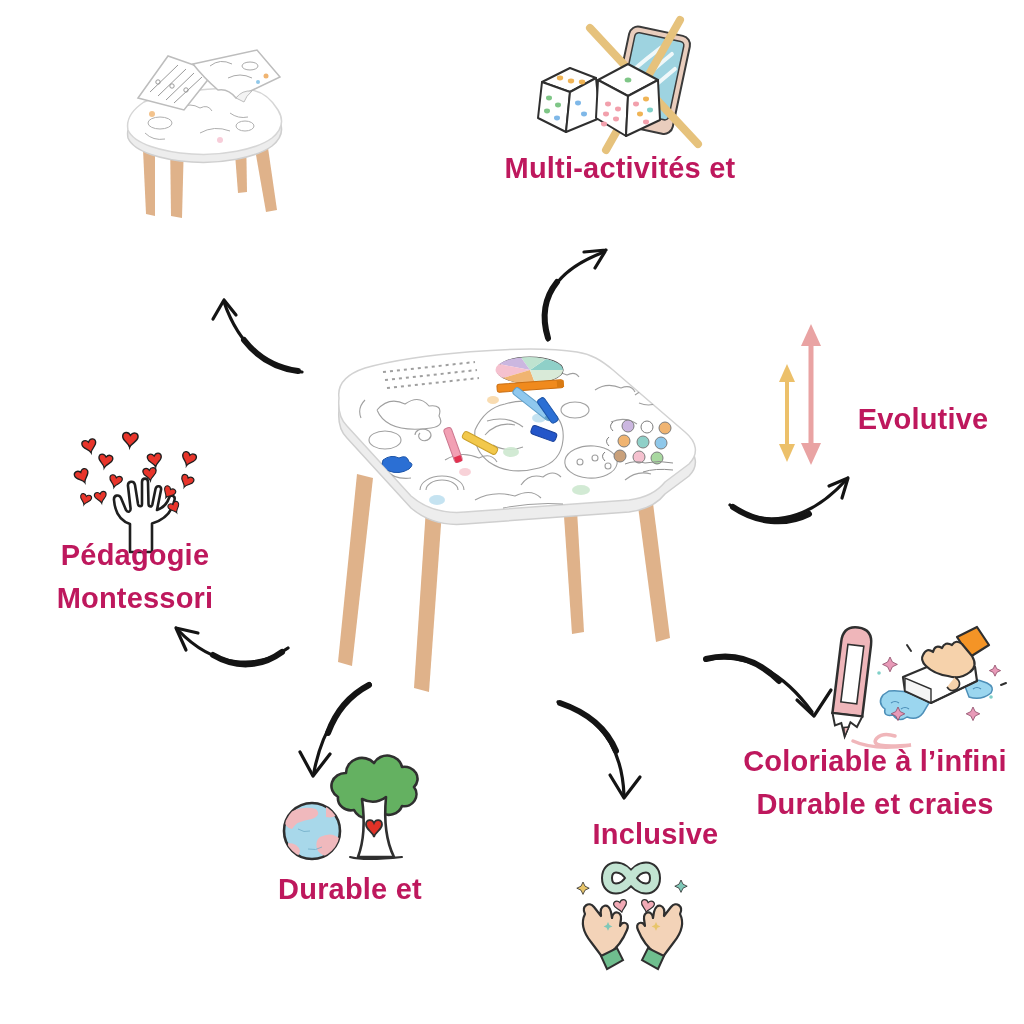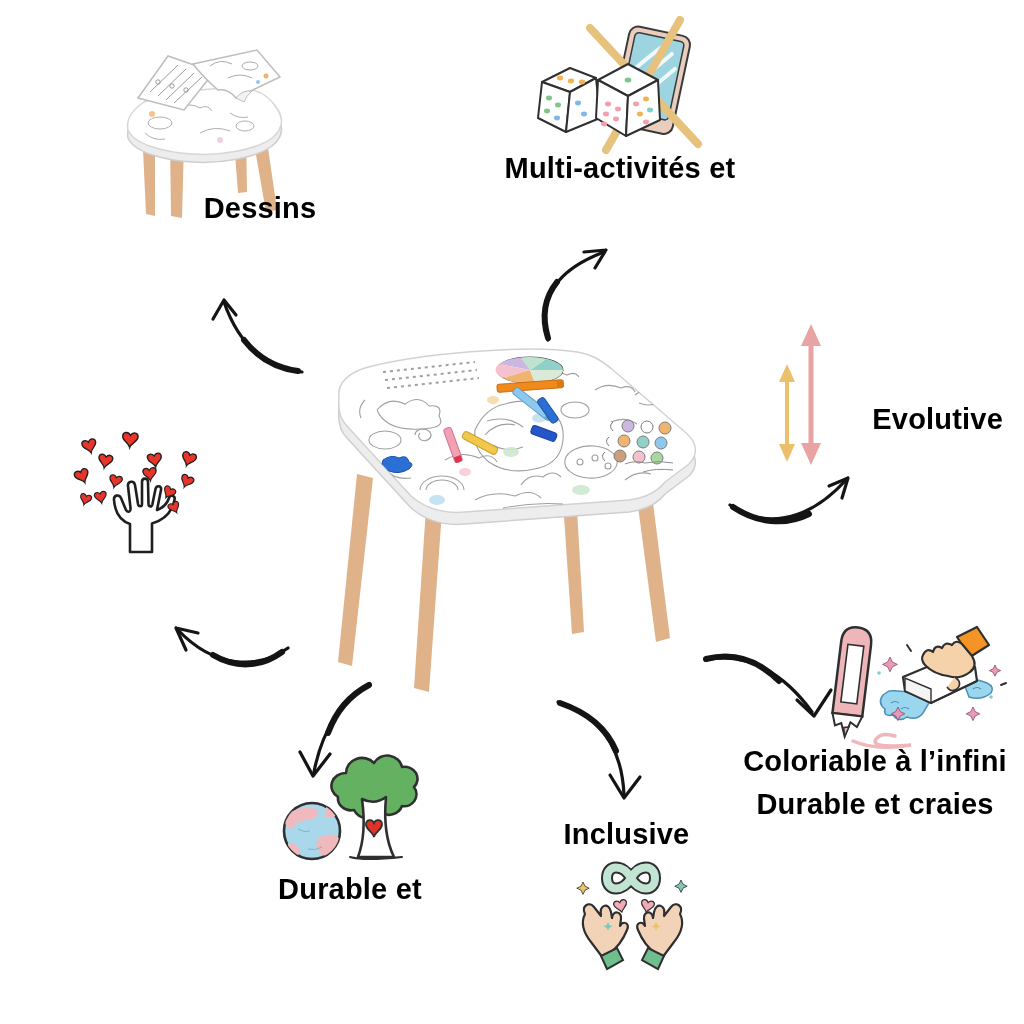--- a/index.html
+++ b/index.html
@@ -1,21 +1,21 @@
 <!DOCTYPE html>
 <html><head>
 <meta charset="utf-8">
 <style>
   html,body{margin:0;padding:0;background:#fff;}
   #canvas{
     position:relative;width:1024px;height:1024px;background:#ffffff;overflow:hidden;
     font-family:"Liberation Sans",sans-serif;
   }
   .label{
-    position:absolute;text-align:center;color:#000000;font-weight:600;
+    position:absolute;text-align:center;color:#be185d;font-weight:600;
     font-size:29px;line-height:43px;letter-spacing:.2px;
   }
   .label span{display:block;}
   .icon,.art{position:absolute;}
   svg{display:block;overflow:visible;}
 </style>
 </head>
 <body>
 
 <div id="canvas">
@@ -60,21 +60,20 @@
         <path d="M 128,40 q 12,-6 24,0"></path>
         <ellipse cx="150" cy="28" rx="8" ry="4"></ellipse>
       </g>
       <circle cx="166" cy="38" r="2.5" fill="#f0b471"></circle>
       <circle cx="158" cy="44" r="2" fill="#8fc8ea"></circle>
       <path d="M 136,60 Q 142,52 152,53 Q 146,58 144,64 Z" fill="#f3f3f3" stroke="#bdbdbd" stroke-width="1"></path>
     </g>
   </svg>
 
   <div class="label" style="left:80px;top:187px;width:360px">
-    <span>Dessins</span>
   </div>
 
   <svg class="icon" style="left:528px;top:18px" width="180" height="138" viewBox="0 0 180 138">
 
     <g transform="rotate(12 122 62)">
       <rect x="92" y="12" width="62" height="100" rx="9" fill="#e9cdbd" stroke="#3a3a3a" stroke-width="2"></rect>
       <rect x="98" y="18" width="50" height="80" rx="4" fill="#9ed3e0" stroke="#3a3a3a" stroke-width="1.5"></rect>
       <g stroke="#ffffff" stroke-width="4" fill="none" opacity=".85" stroke-linecap="round">
         <path d="M 105,75 Q 120,55 138,32"></path>
         <path d="M 112,88 Q 128,66 144,46"></path>
@@ -246,21 +245,21 @@
     </g>
     <polygon points="22,46 14,64 30,64" fill="#ecc06a"></polygon>
     <polygon points="22,144 14,126 30,126" fill="#ecc06a"></polygon>
     <g stroke="#e9a3a3" stroke-width="5" stroke-linecap="round">
       <line x1="46" y1="24" x2="46" y2="128"></line>
     </g>
     <polygon points="46,6 36,28 56,28" fill="#e9a3a3"></polygon>
     <polygon points="46,147 36,125 56,125" fill="#e9a3a3"></polygon>
   </svg>
 
-  <div class="label" style="left:843px;top:398px;width:160px;text-align:right">
+  <div class="label" style="left:843px;top:398px;width:160px;text-align:center">
     <span>Evolutive</span>
   </div>
 
   <svg class="icon" style="left:805px;top:615px" width="215" height="135" viewBox="0 0 215 135">
 
     <path d="M 48,126 q 22,10 58,4 q -44,4 -34,-7 q 6,-6 18,-2" stroke="#f0b6ba" stroke-width="3.5" fill="none" stroke-linecap="round"></path>
 
     <g transform="rotate(7 46 70)">
       <path d="M 31,28 Q 31,12 46,12 Q 61,12 61,28 L 61,100 L 31,100 Z" fill="#efb6ba" stroke="#2f2f2f" stroke-width="2.5"></path>
       <rect x="38" y="30" width="16" height="58" fill="#ffffff" stroke="#2f2f2f" stroke-width="1.6"></rect>
@@ -298,21 +297,21 @@
       <line x1="102" y1="30" x2="106" y2="36" stroke="#2f2f2f" stroke-width="2" stroke-linecap="round"></line>
       <line x1="196" y1="70" x2="201" y2="68" stroke="#2f2f2f" stroke-width="2" stroke-linecap="round"></line>
     </g>
   </svg>
 
   <div class="label" style="left:720px;top:740px;width:310px">
     <span>Coloriable à l’infini</span>
     <span>Durable et craies</span>
   </div>
 
-  <div class="label" style="left:539px;top:813px;width:175px">
+  <div class="label" style="left:568px;top:813px;width:175px">
     <span>Inclusive</span>
   </div>
 
   <svg class="icon" style="left:565px;top:852px" width="135" height="120" viewBox="0 0 135 120">
     <defs>
       <path id="handL" d="M 20,62 C 16,54 24,49 29,55 L 36,64 C 34,52 44,50 46,60 L 47,66 C 48,58 57,59 56,67 L 55,74 C 58,68 65,71 62,78 C 58,88 52,96 44,102 L 38,106 L 26,90 C 18,80 16,70 20,62 Z"></path>
       <path id="cuffL" d="M 36,104 L 52,96 L 58,108 L 42,117 Z"></path>
       <path id="heartS" d="M 0,4.5 C -1,.5 -6.5,-.5 -6.5,-4.5 C -6.5,-8 -2,-9 0,-5.5 C 2,-9 6.5,-8 6.5,-4.5 C 6.5,-.5 1,.5 0,4.5 Z"></path>
     </defs>
 
@@ -382,20 +381,24 @@
       <use href="#heartM" transform="translate(57,55) rotate(14) scale(.9)"></use>
       <use href="#heartM" transform="translate(92,48) rotate(-6) scale(.95)"></use>
       <use href="#heartM" transform="translate(128,55) rotate(24) scale(.9)"></use>
       <use href="#heartM" transform="translate(43,71) rotate(-10) scale(.85)"></use>
       <use href="#heartM" transform="translate(110,66) rotate(30) scale(.85)"></use>
       <use href="#heartM" transform="translate(27,73) rotate(16) scale(.8)"></use>
       <use href="#heartM" transform="translate(117,81) rotate(-25) scale(.8)"></use>
     </g>
   </svg>
 
+  <div class="label" style="left:25px;top:534px;width:220px">
+    <span>Pédagogie</span>
+    <span>Montessori</span>
+  </div>
 
   <svg class="art" style="left:0;top:0;pointer-events:none" width="1024" height="1024" viewBox="0 0 1024 1024">
     <g stroke="#141414" fill="none" stroke-linecap="round">
 
       <g>
         <path d="M 302,372 C 268,368 240,348 224,302" stroke-width="3.2"></path>
         <path d="M 298,371 C 276,368 258,358 244,340" stroke-width="6"></path>
         <path d="M 224,300 L 213,319 M 224,300 L 236,315" stroke-width="3.2"></path>
       </g>
 

